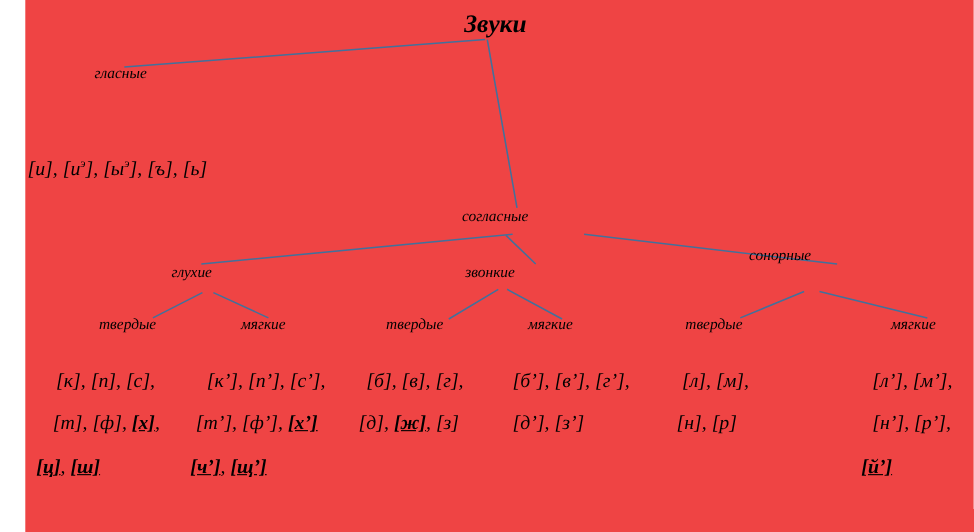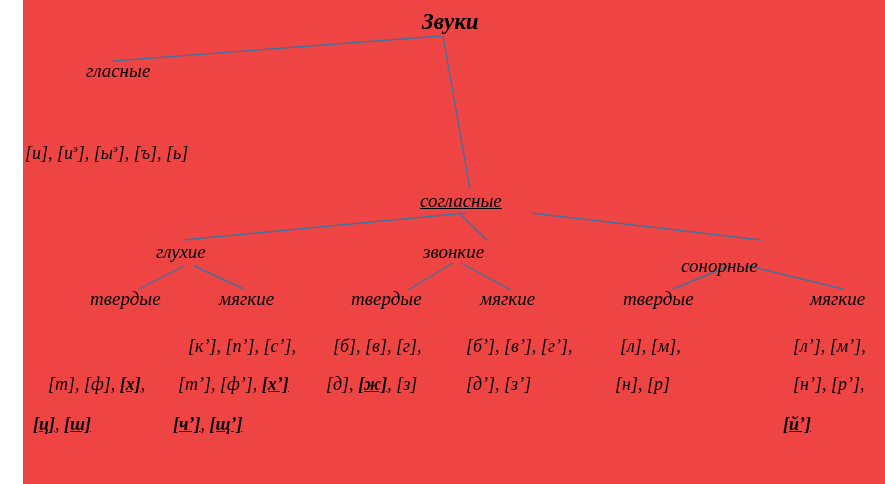--- a/index.html
+++ b/index.html
@@ -22,21 +22,21 @@
   .title {
     position: absolute;
     font-style: italic;
     font-weight: bold;
     font-size: 23px;
     white-space: nowrap;
   }
   .lbl {
     position: absolute;
     font-style: italic;
-    font-size: 19px;
+    font-size: 14px;
     white-space: nowrap;
   }
   .snd {
     position: absolute;
     font-style: italic;
     font-size: 18px;
     white-space: nowrap;
   }
   .snd .hl, .lbl .hl {
     font-weight: bold;
@@ -64,33 +64,34 @@
     <line x1="438" y1="263" x2="488" y2="290" stroke="#41719c"></line>
     <line x1="708" y1="265" x2="650" y2="289" stroke="#41719c"></line>
     <line x1="722" y1="265" x2="820" y2="289" stroke="#41719c"></line>
   </svg>
 
   <div class="title" style="left:399px; top:9px;">Звуки</div>
 
   <div class="lbl" style="left:63px; top:60px;">гласные</div>
   <div class="snd" style="left:2px; top:143px;"><span>[и], [и</span><sup>э</sup><span>], [ы</span><sup>э</sup><span>], [ъ], [ь]</span></div>
 
-  <div class="lbl" style="left:397px; top:190px;text-decoration:underline;">согласные</div>
+  <div class="lbl" style="left:397px; top:190px;">согласные</div>
 
   <div class="lbl" style="left:133px; top:241px;">глухие</div>
   <div class="lbl" style="left:400px; top:241px;">звонкие</div>
-  <div class="lbl" style="left:658px; top:255px;">сонорные</div>
+  <div class="lbl" style="left:658px; top:225px;">сонорные</div>
 
   <div class="lbl" style="left:67px;  top:288px;">твердые</div>
   <div class="lbl" style="left:196px; top:288px;">мягкие</div>
   <div class="lbl" style="left:328px; top:288px;">твердые</div>
   <div class="lbl" style="left:457px; top:288px;">мягкие</div>
   <div class="lbl" style="left:600px; top:288px;">твердые</div>
   <div class="lbl" style="left:787px; top:288px;">мягкие</div>
 
+  <div class="snd" style="left:28px; top:336px;"><span>[к], [п], [с],</span></div>
   <div class="snd" style="left:25px; top:374px;"><span>[т], [ф], </span><span class="hl">[х]</span><span>,</span></div>
   <div class="snd" style="left:10px; top:414px;"><span class="hl">[ц]</span><span>, </span><span class="hl">[ш]</span></div>
 
   <div class="snd" style="left:155px; top:374px;"><span>[т’], [ф’], </span><span class="hl">[х’]</span></div>
   <div class="snd" style="left:165px; top:336px;"><span>[к’], [п’], [с’],</span></div>
   <div class="snd" style="left:150px; top:414px;"><span class="hl">[ч’]</span><span>, </span><span class="hl">[щ’]</span></div>
 
   <div class="snd" style="left:310px; top:336px;"><span>[б], [в], [г],</span></div>
   <div class="snd" style="left:443px; top:336px;"><span>[б’], [в’], [г’],</span></div>
 

